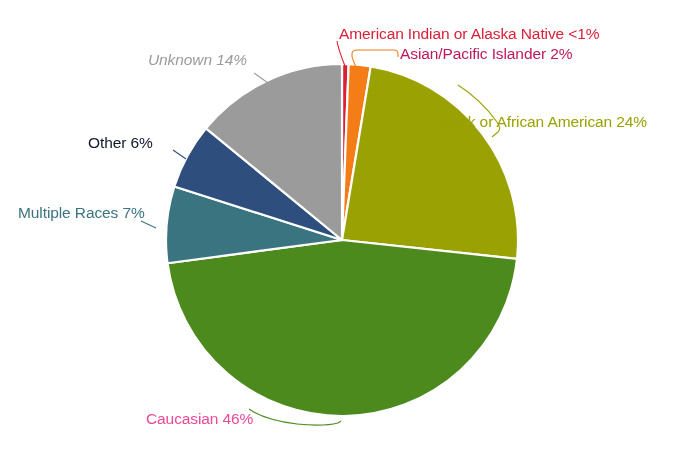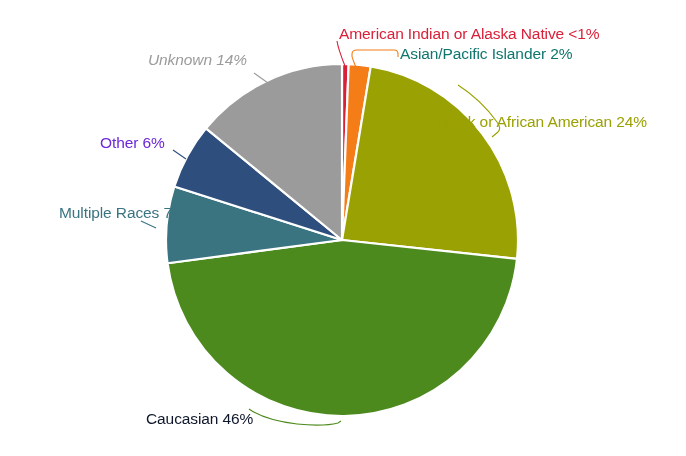--- a/index.html
+++ b/index.html
@@ -73,25 +73,25 @@
         <path d="M 458 85 C 472 94 487 108 497 122 C 500 126 501 129 498 132 L 492 137" stroke="#9aa102" class="leader-line"></path>
         <path d="M 249 409 C 256 414 272 421 297 424 C 316 426 330 425 338 423 L 341 421" stroke="#4c8a1e" class="leader-line"></path>
         <path d="M 141 221 L 156 228" stroke="#3a7480" class="leader-line"></path>
         <path d="M 173 150 L 186 159" stroke="#2e4f7d" class="leader-line"></path>
         <path d="M 254 73 L 268 83" stroke="#9b9b9b" class="leader-line"></path>
       </g>
   </svg>
 
   <div class="label-abs slice-label lbl-right" style="left: 339px; top: 26px; color: rgb(218, 32, 56);">American Indian or Alaska Native &lt;1%</div>
 
-  <div class="label-abs slice-label lbl-right" style="left: 400px; top: 46px; color: #0f766e;">Asian/Pacific Islander 2%</div>
+  <div class="label-abs slice-label lbl-right" style="left: 400px; top: 46px; color: #be185d;">Asian/Pacific Islander 2%</div>
 
   <div class="label-abs slice-label lbl-right" style="left: 438px; top: 66px; color: rgb(154, 161, 2); margin-top: 48px;">Black or African American 24%</div>
 
-  <div class="label-abs slice-label lbl-right" style="left: 146px; top: 411px; color: #0f172a;">Caucasian 46%</div>
+  <div class="label-abs slice-label lbl-right" style="left: 146px; top: 411px; color: #ec4899;">Caucasian 46%</div>
 
-  <div class="label-abs slice-label lbl-right" style="left: 18px; top: 205px; color: rgb(58, 116, 128); margin-left: 41px;">Multiple Races 7%</div>
+  <div class="label-abs slice-label lbl-right" style="left: 18px; top: 205px; color: rgb(58, 116, 128);">Multiple Races 7%</div>
 
-  <div class="label-abs slice-label lbl-right" style="left: 100px; top: 135px; color: #6d28d9;">Other 6%</div>
+  <div class="label-abs slice-label lbl-right" style="left: 88px; top: 135px; color: #0f172a;">Other 6%</div>
 
   <div class="label-abs slice-label lbl-right" style="left: 148px; top: 52px; color: rgb(155, 155, 155); font-style: italic;">Unknown 14%</div>
 
 </div>
 
 </body></html>

